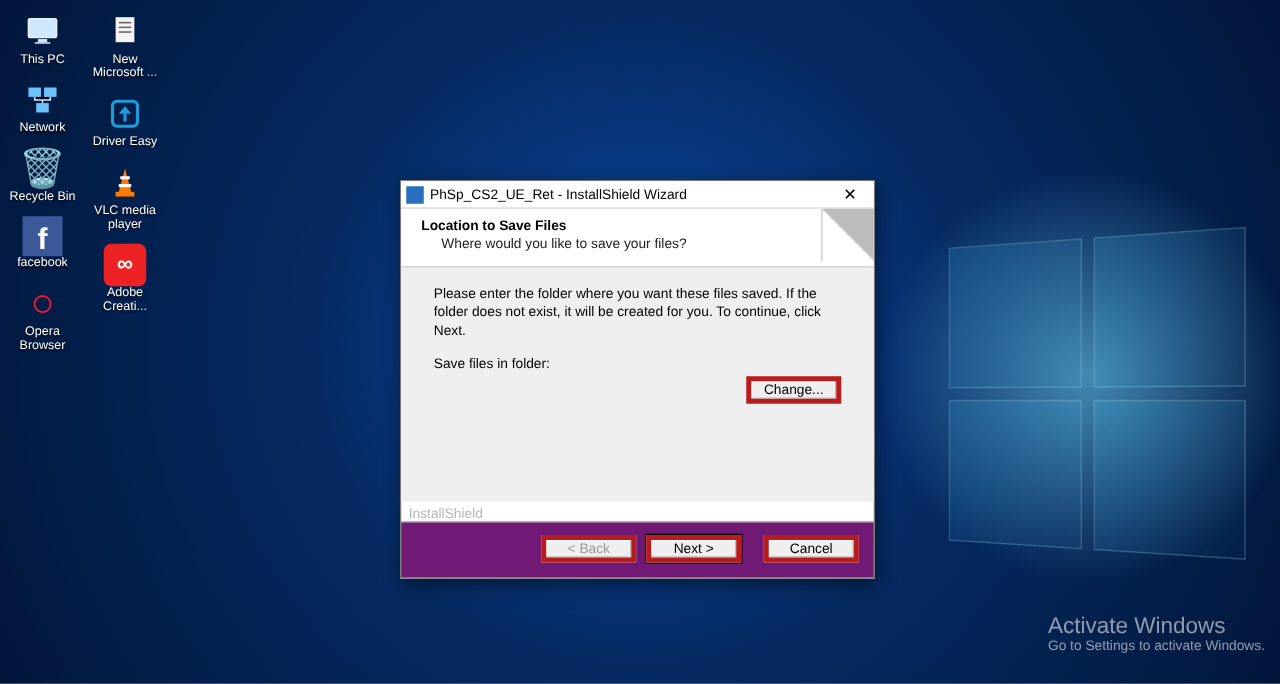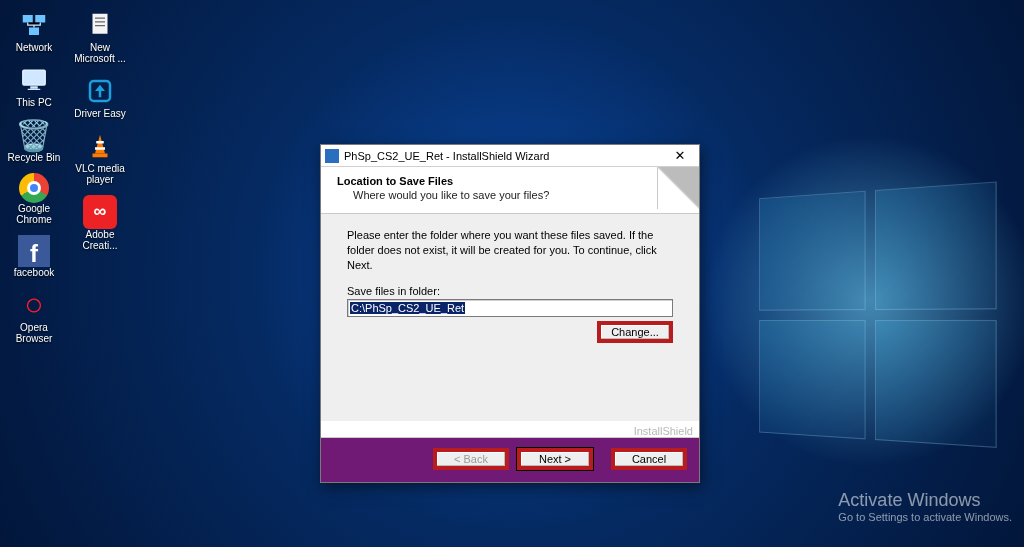--- a/index.html
+++ b/index.html
@@ -79,67 +79,63 @@
   .fldlabel { margin-bottom:2px; }
   .pathbox { border:1px solid #7a7a7a; background:#fff; height:18px; padding:0 2px; display:flex; align-items:center; box-shadow: inset 1px 1px 0 #d0d0d0; }
   .pathbox .seltext { background:#0a246a; color:#fff; padding:0 1px; font-size:11px; }
   .btnrow { display:flex; justify-content:flex-end; margin-top:4px; }
   .wbtn {
     min-width:76px; height:22px; border:4px solid #b91c1c; background:#efefef;
     font-size:11px; cursor:pointer; padding:0 10px;
     box-shadow: inset -1px -1px 0 #bbb, inset 1px 1px 0 #fff;
   }
   .wbtn:disabled{color:#9a9a9a;cursor:default}
-  .ismark { color:#b8b8b8; font-size:11px; padding:4px 6px 0;text-align:right; }
+  .ismark { color:#b8b8b8; font-size:11px; padding:4px 6px 0; }
 
   .footer { border-top:1px solid #c9c9c9; background:#701a75; padding:10px 12px 12px; display:flex; justify-content:flex-end; gap:8px; }
   .footer .default { box-shadow: inset -1px -1px 0 #bbb, inset 1px 1px 0 #fff, 0 0 0 1px #000; }
   .spacer { flex:1 }
 </style>
 </head>
 <body>
 
 <div class="winlogo">
   <div class="pane p1"></div>
     <div class="pane p2"></div>
     <div class="pane p3"></div>
     <div class="pane p4"></div>
 </div>
 
 <div class="desktop-icons">
   <div class="icon-grid">
     <div class="icon-col">
       <div class="dicon">
+        <div class="glyph">
+            <svg viewBox="0 0 24 24">
+              <rect x="3" y="4" width="18" height="12" rx="1" fill="#cfe8ff" stroke="#e8f4ff"></rect>
+              <rect x="9" y="17" width="6" height="2" fill="#cfe8ff"></rect>
+              <rect x="7" y="19" width="10" height="1" fill="#cfe8ff"></rect>
+            </svg>
+          </div>
+        <span class="label">This PC</span>
+      </div>
+      <div class="dicon">
         <div class="glyph net">
             <svg viewBox="0 0 24 24">
               <rect x="3" y="4" width="8" height="6" fill="#6dc3ff"></rect>
               <rect x="13" y="4" width="8" height="6" fill="#6dc3ff"></rect>
               <rect x="8" y="14" width="8" height="6" fill="#6dc3ff"></rect>
               <path d="M7 10v2h10v-2M12 12v2" stroke="#cfe8ff" stroke-width="1"></path>
             </svg>
           </div>
         <span class="label">Network</span>
       </div>
       <div class="dicon">
-        <div class="glyph">
-            <svg viewBox="0 0 24 24">
-              <rect x="3" y="4" width="18" height="12" rx="1" fill="#cfe8ff" stroke="#e8f4ff"></rect>
-              <rect x="9" y="17" width="6" height="2" fill="#cfe8ff"></rect>
-              <rect x="7" y="19" width="10" height="1" fill="#cfe8ff"></rect>
-            </svg>
-          </div>
-        <span class="label">This PC</span>
-      </div>
-      <div class="dicon">
         <div class="glyph recycle">🗑️</div>
         <span class="label">Recycle Bin</span>
-      </div>
-      <div class="dicon">
-        <div class="glyph chrome"></div>
-        <span class="label">Google Chrome</span>
       </div>
       <div class="dicon">
         <div class="glyph fb">f</div>
         <span class="label">facebook</span>
       </div>
       <div class="dicon">
         <div class="glyph opera">○</div>
         <span class="label">Opera Browser</span>
       </div>
     </div>
@@ -199,23 +195,20 @@
 
   <div class="headerband">
     <div class="h1">Location to Save Files</div>
     <div class="h2">Where would you like to save your files?</div>
     <div class="pagecurl"></div>
   </div>
 
   <div class="body">
     <p>Please enter the folder where you want these files saved.  If the folder does not exist, it will be created for you.   To continue, click Next.</p>
     <div class="fldlabel">Save files in folder:</div>
-    <div class="pathbox">
-      <span class="seltext">C:\PhSp_CS2_UE_Ret</span>
-    </div>
     <div class="btnrow">
       <button class="wbtn">Change...</button>
     </div>
     <div style="height:70px"></div>
   </div>
 
   <div class="ismark">InstallShield</div>
 
   <div class="footer">
     <div class="spacer"></div>

